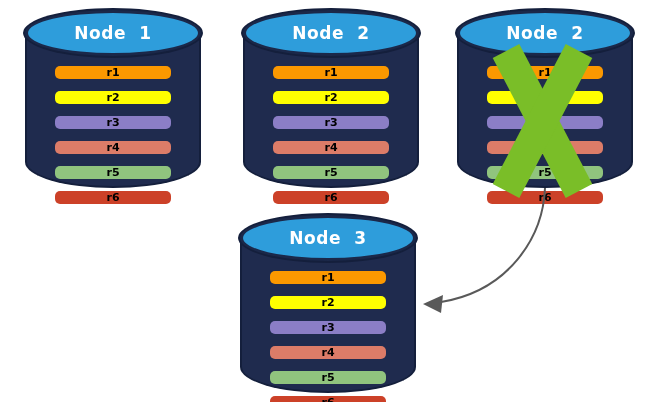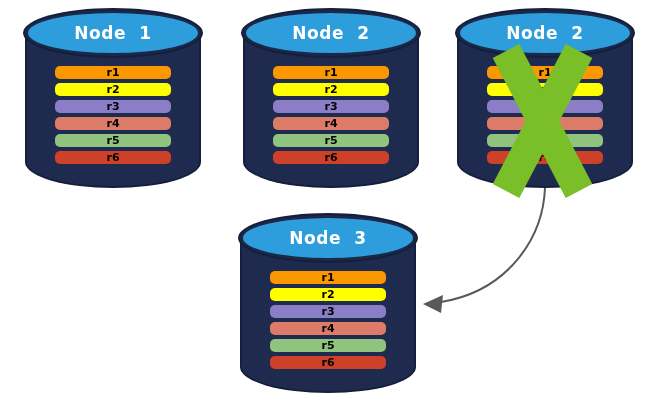--- a/index.html
+++ b/index.html
@@ -25,21 +25,21 @@
     z-index:2;
   }
   .node-title {
     position:absolute; left:0; right:0; top:0; height:46px;
     display:flex; align-items:center; justify-content:center;
     color:#FFFFFF; font-size:17px; font-weight:bold; word-spacing:7px;
     z-index:3; letter-spacing:0.5px;
   }
   .bars {
     position:absolute; left:30px; right:30px; top:56px;
-    display:flex; flex-direction:column; gap:4px; z-index:4;
+    display:flex; flex-direction:column; gap:12px; z-index:4;
   }
   .bar {
     height:13px; border-radius:5px;
     display:flex; align-items:center; justify-content:center;
     font-size:11px; font-weight:bold; color:#000000; line-height:1;
   }
   .fail-x { position:absolute; left:32px; top:36px; overflow:visible; z-index:5; }
   .arrow-layer { position:absolute; left:0; top:0; z-index:6; pointer-events:none; }
 </style>
 </head>

